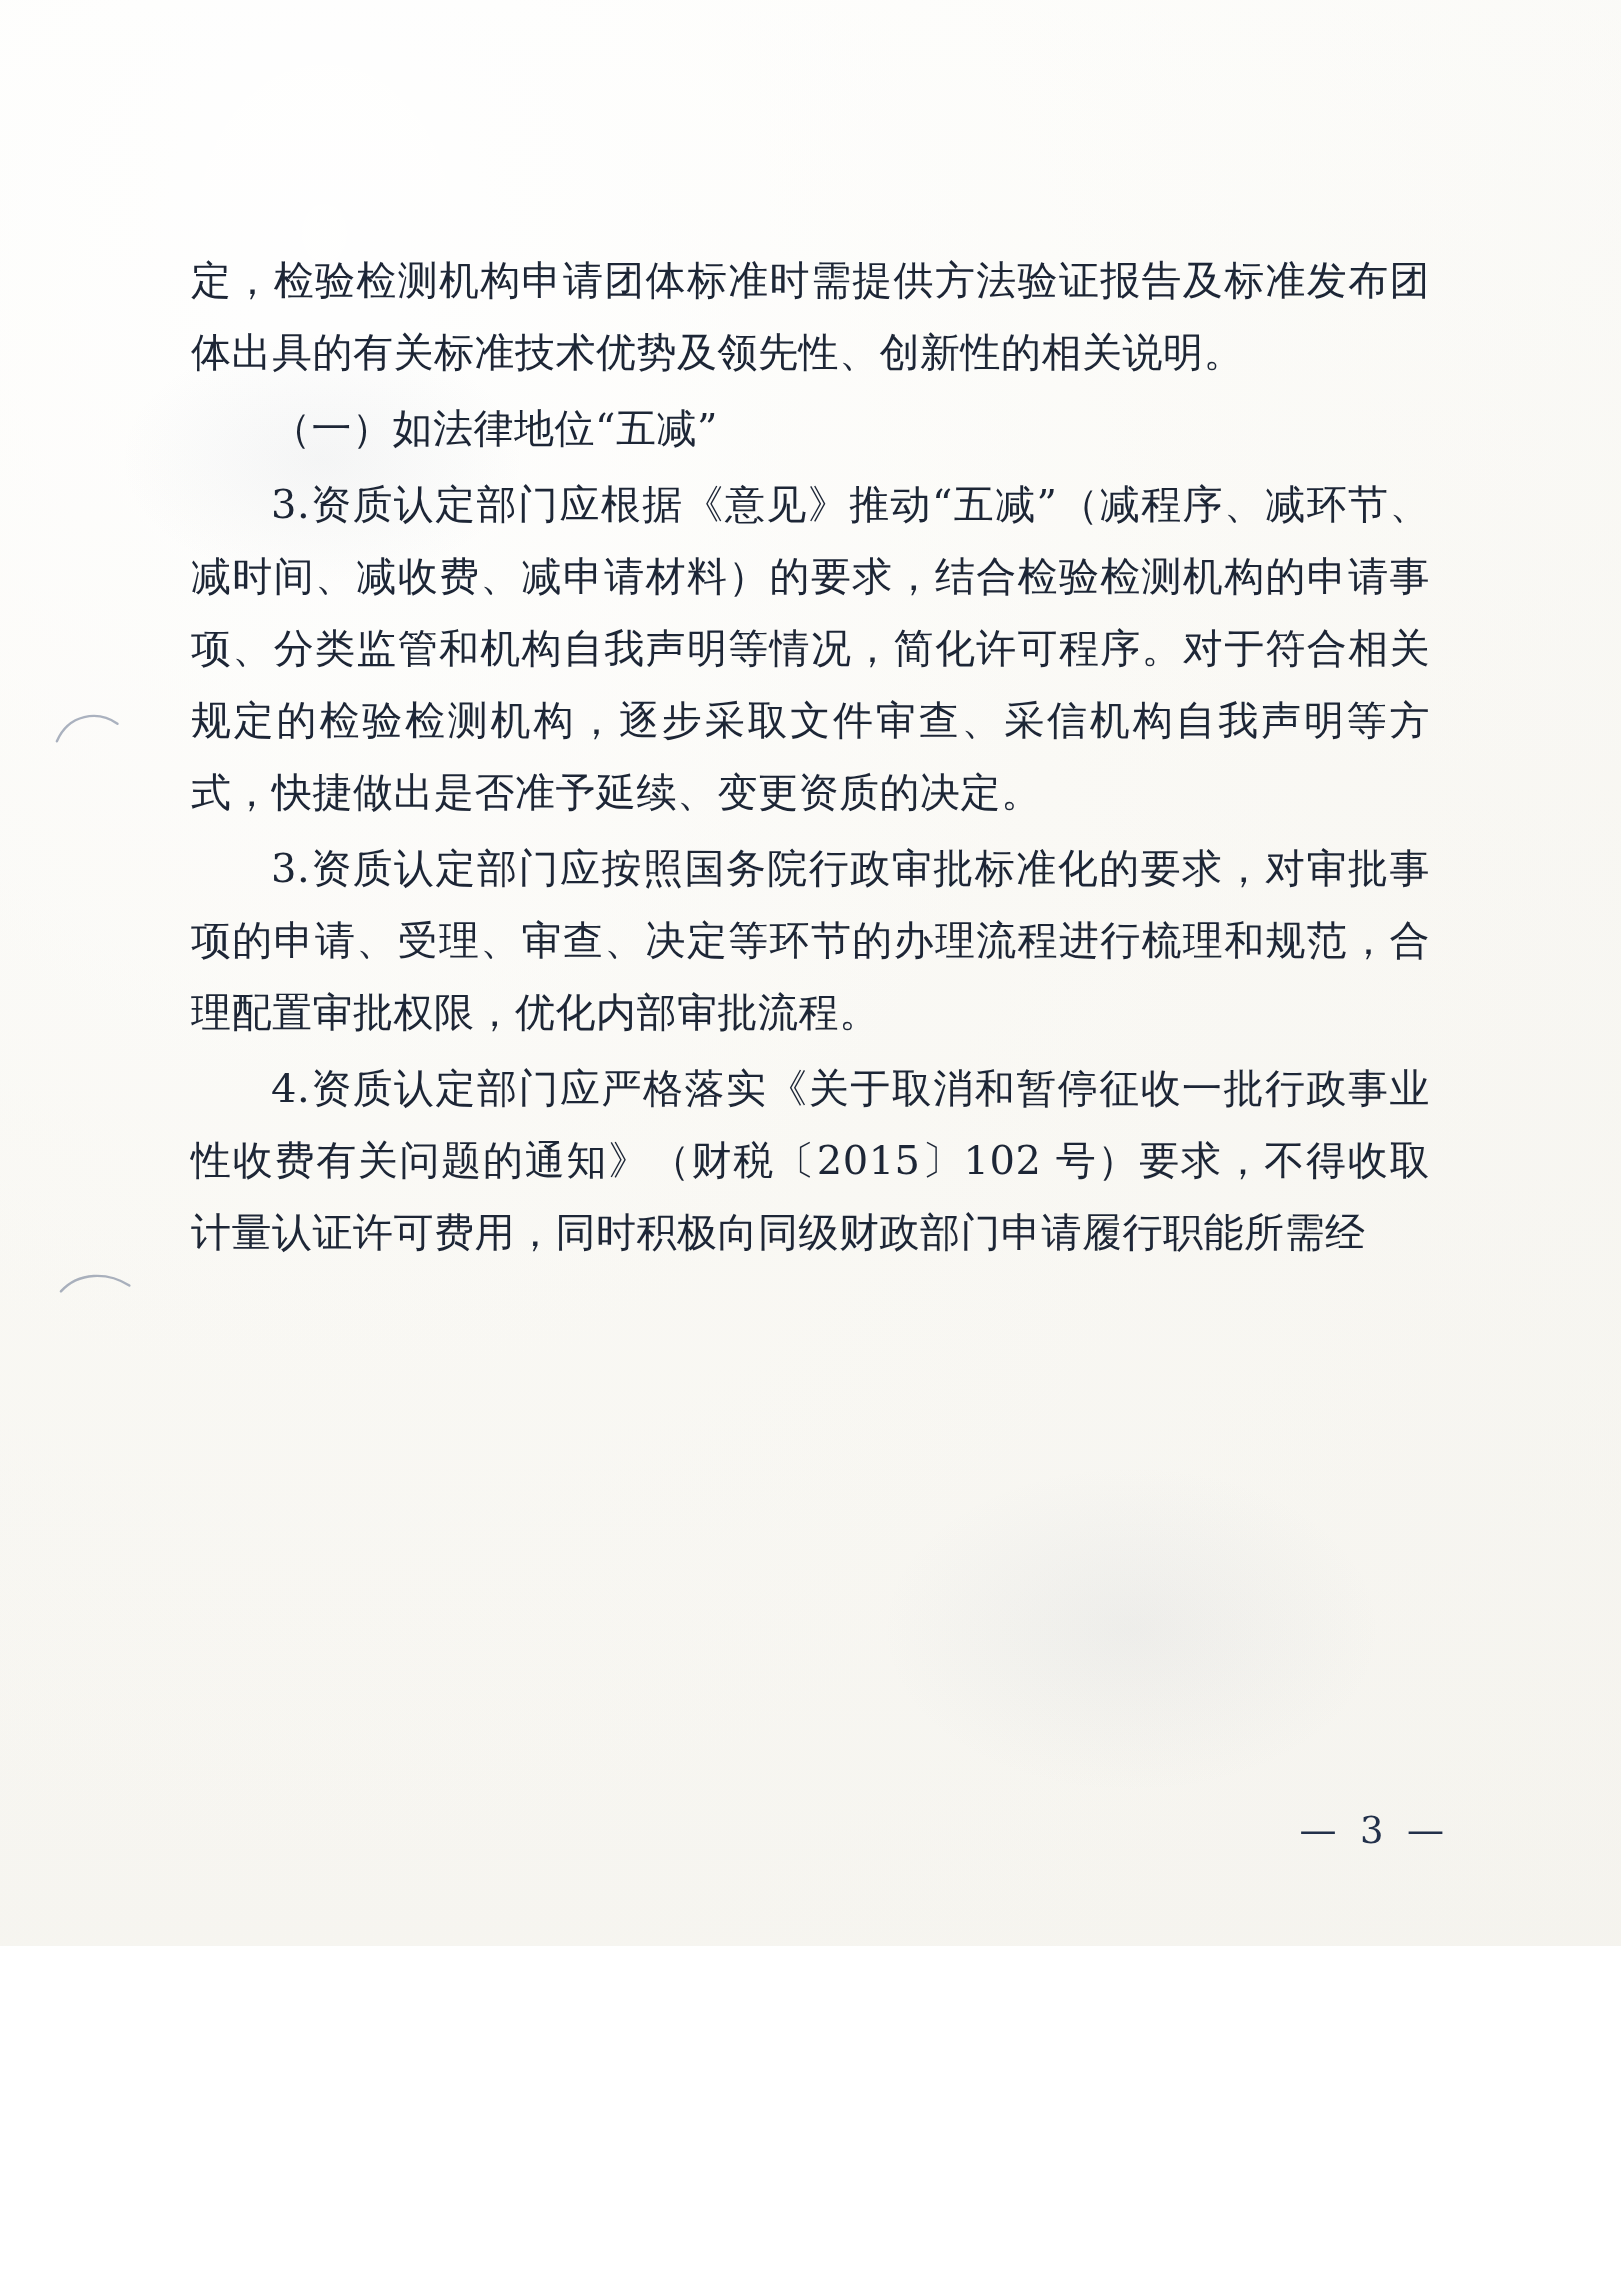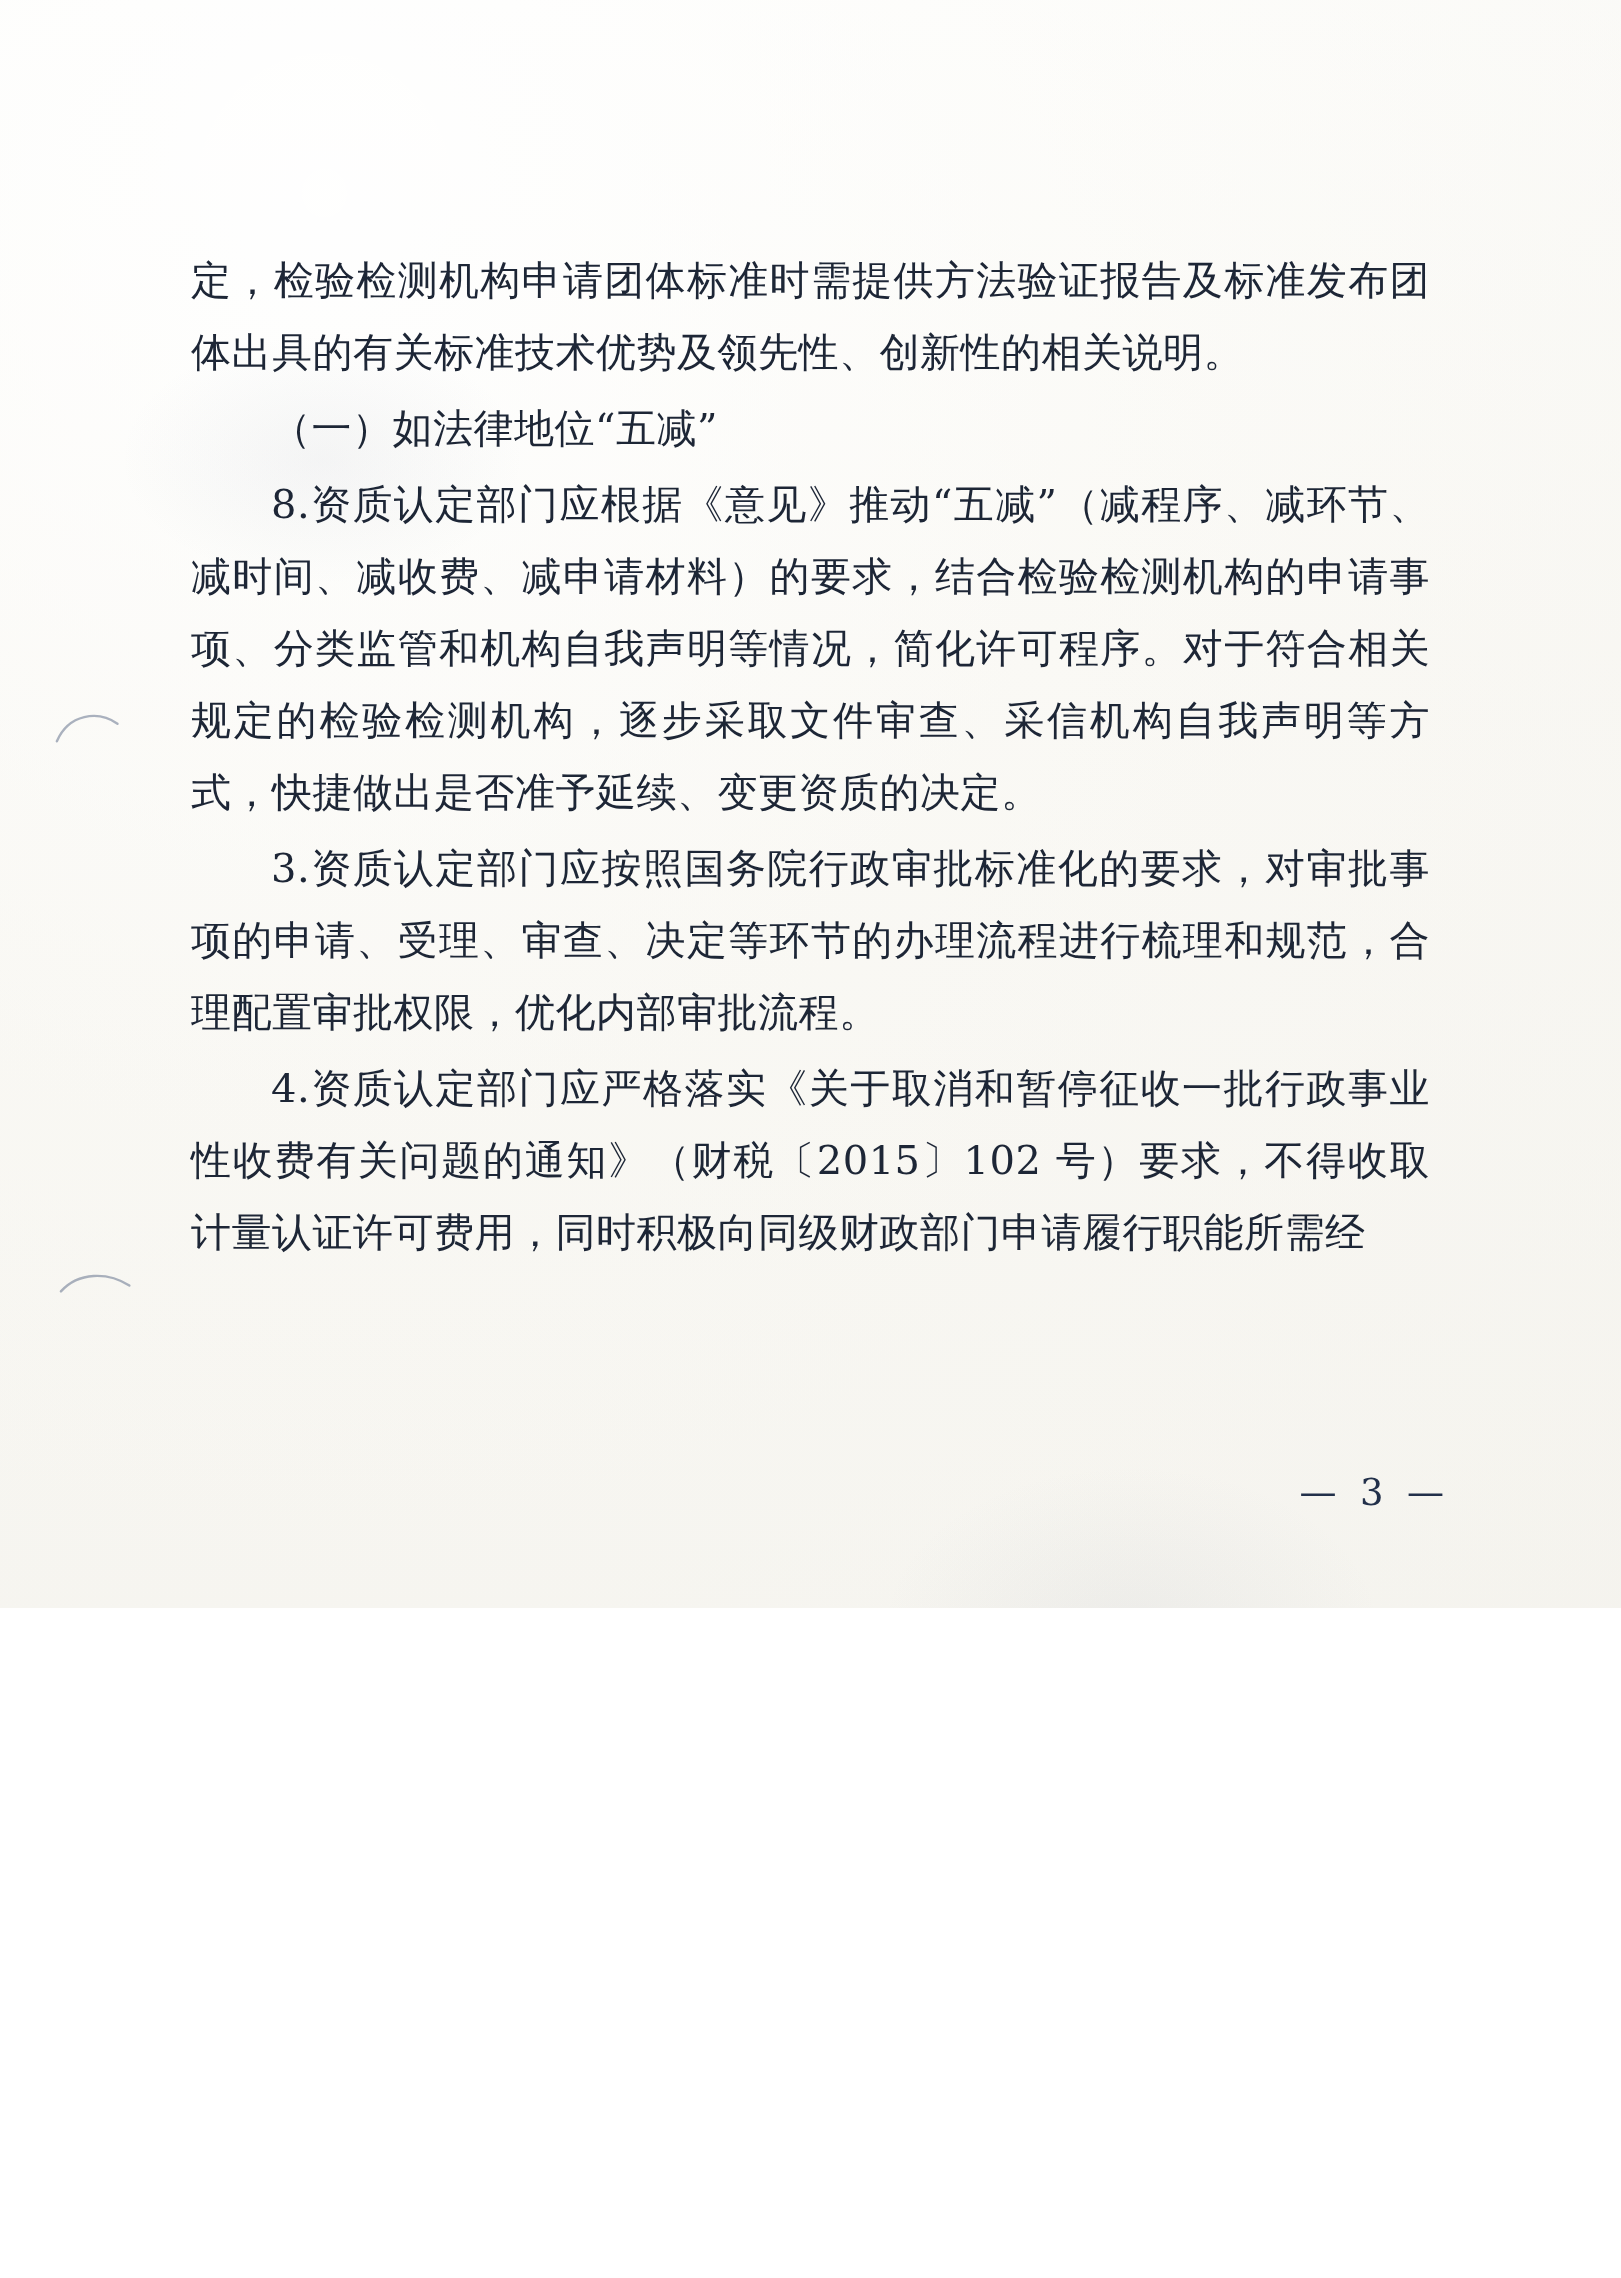--- a/index.html
+++ b/index.html
@@ -3,21 +3,21 @@
 <meta charset="utf-8">
 <style>
   html, body {
     margin: 0;
     padding: 0;
     background: #ffffff;
   }
   .page {
     position: relative;
     width: 1622px;
-    height: 1608px;
+    height: 1946px;
     margin: 0 auto;
     background: #84cc16;
     overflow: hidden;
   }
   
   .paper-texture {
     position: absolute;
     inset: 0;
     background:
       radial-gradient(ellipse at 20% 12%, rgba(255,255,255,0.85) 0%, rgba(250,249,245,0.2) 45%, rgba(240,238,232,0.35) 100%),
@@ -97,20 +97,20 @@
   <svg class="mark mark-1" width="88" height="59" viewBox="0 0 90 60">
     <path d="M6 40 C 18 12, 48 8, 68 22" stroke="#5b6a86" stroke-width="2.5" fill="none" stroke-linecap="round"></path>
   </svg>
   <svg class="mark mark-2" width="88" height="59" viewBox="0 0 90 60">
     <path d="M4 34 C 22 14, 52 14, 74 28" stroke="#5b6a86" stroke-width="2.5" fill="none" stroke-linecap="round"></path>
   </svg>
 
   <div class="content">
     <p class="para">定，检验检测机构申请团体标准时需提供方法验证报告及标准发布团体出具的有关标准技术优势及领先性、创新性的相关说明。</p>
     <p class="subheading">（一）如法律地位“五减”</p>
-    <p class="para indent">8.资质认定部门应根据《意见》推动“五减”（减程序、减环节、减时间、减收费、减申请材料）的要求，结合检验检测机构的申请事项、分类监管和机构自我声明等情况，简化许可程序。对于符合相关规定的检验检测机构，逐步采取文件审查、采信机构自我声明等方式，快捷做出是否准予延续、变更资质的决定。</p>
+    <p class="para indent">3.资质认定部门应根据《意见》推动“五减”（减程序、减环节、减时间、减收费、减申请材料）的要求，结合检验检测机构的申请事项、分类监管和机构自我声明等情况，简化许可程序。对于符合相关规定的检验检测机构，逐步采取文件审查、采信机构自我声明等方式，快捷做出是否准予延续、变更资质的决定。</p>
     <p class="para indent">3.资质认定部门应按照国务院行政审批标准化的要求，对审批事项的申请、受理、审查、决定等环节的办理流程进行梳理和规范，合理配置审批权限，优化内部审批流程。</p>
     <p class="para indent">4.资质认定部门应严格落实《关于取消和暂停征收一批行政事业性收费有关问题的通知》（财税〔2015〕102 号）要求，不得收取计量认证许可费用，同时积极向同级财政部门申请履行职能所需经</p>
   </div>
 
   <div class="page-number">— 3 —</div>
 </div>
 
 
 </body></html>

